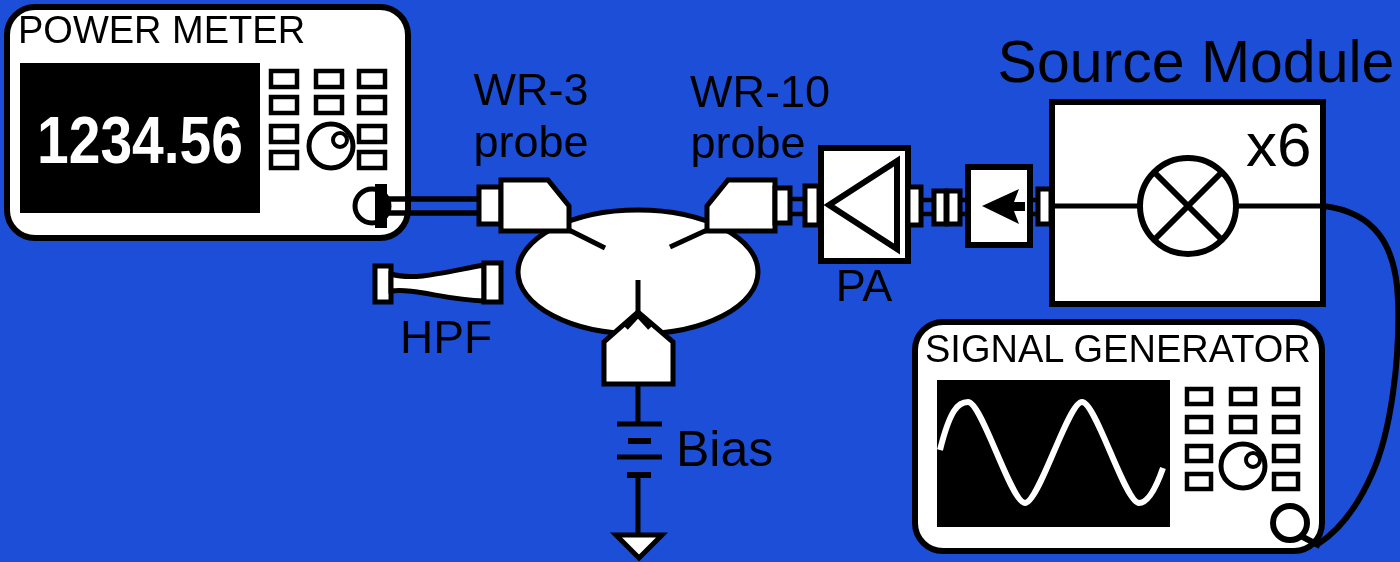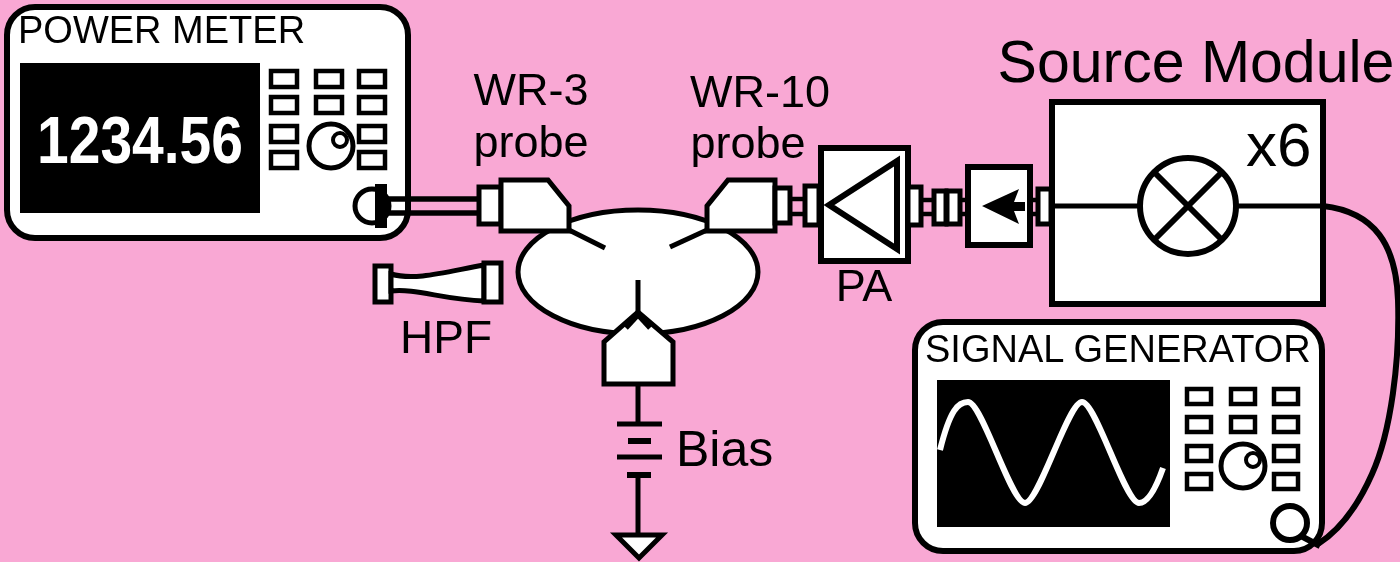--- a/index.html
+++ b/index.html
@@ -1,16 +1,16 @@
 <!DOCTYPE html>
 <html><head>
 <meta charset="utf-8">
 <style>
   html,body{margin:0;padding:0;background:#ffffff;}
-  #stage{position:relative;width:1400px;height:562px;background:#f9a8d4;overflow:hidden;
+  #stage{position:relative;width:1400px;height:562px;background:#1d4ed8;overflow:hidden;
          font-family:"Liberation Sans",sans-serif;}
   svg{display:block}
   svg text{font-family:"Liberation Sans",sans-serif;fill:#000;}
   .t38{font-size:38px;}
   .t45{font-size:45px;}
   .t46{font-size:46px;}
   .t50{font-size:50px;}
   .t59{font-size:59px;}
   .t62{font-size:62px;}
   .disp{font-size:57px;font-weight:bold;fill:#ffffff;}

